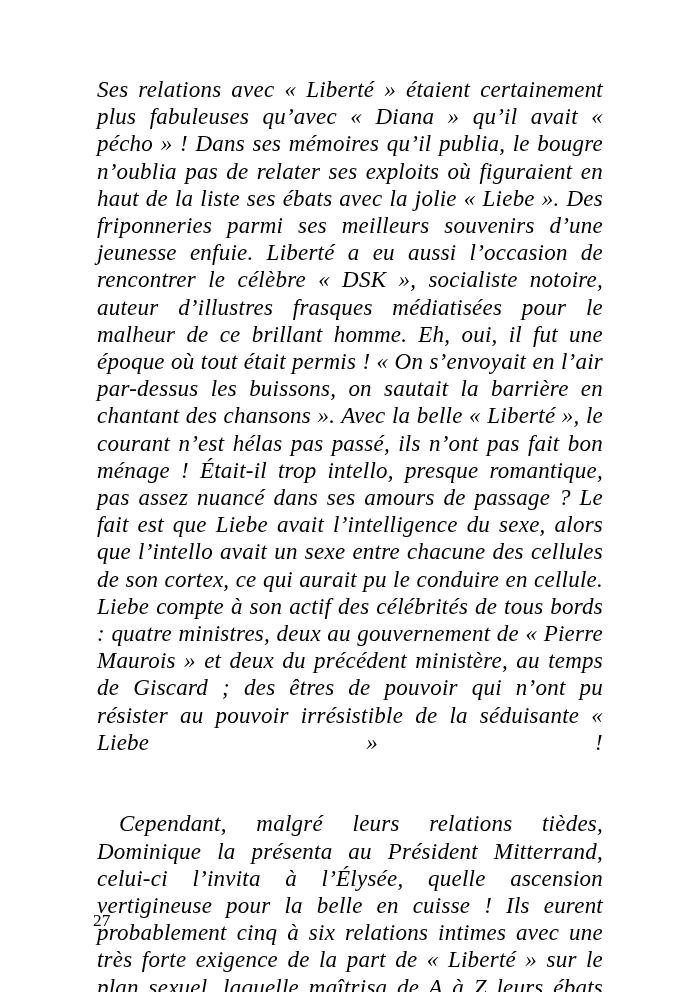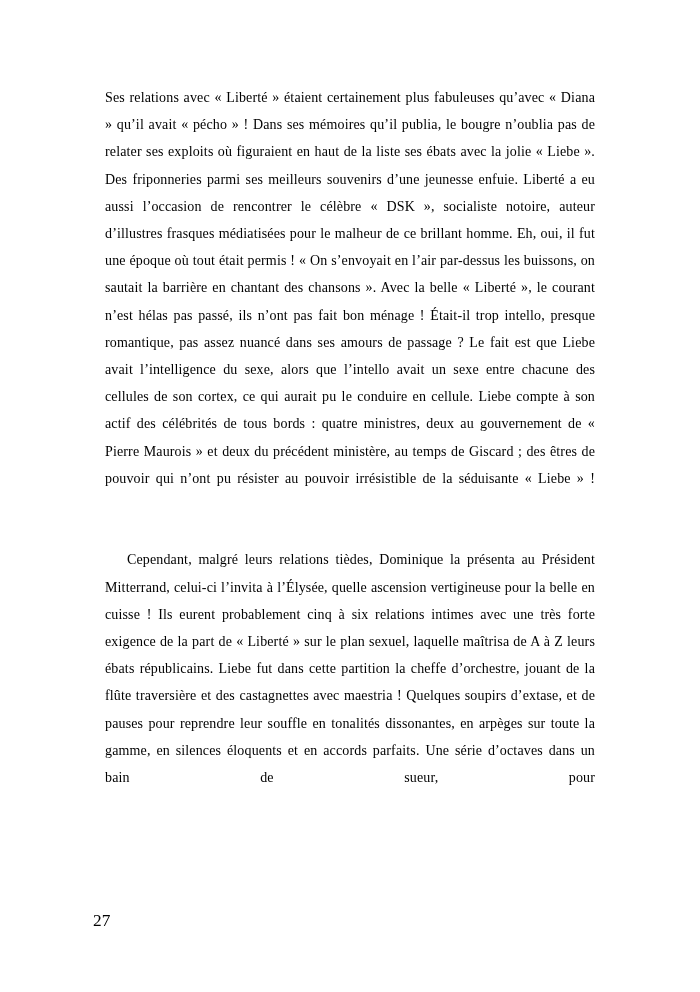--- a/index.html
+++ b/index.html
@@ -27,29 +27,30 @@
   }
 
   .text-block {
     position: absolute;
     left: 93px;
     top: 72px;
     width: 514px;
   }
 
   .para {
-    margin: 12px;
-    font-size: 14px;
+    margin: 4px;
+    font-size: 23px;
     line-height: 27.2px;
     text-align: justify;
     text-justify: inter-word;
     letter-spacing: 0.01em;
     word-spacing: 0.01em;
     -webkit-hyphens: none;
     hyphens: none;
+    font-style: italic;
   }
 
   .para + .para {
     margin-top: 27.2px;
   }
 
   .para.indented {
     text-indent: 22px;
   }
 

